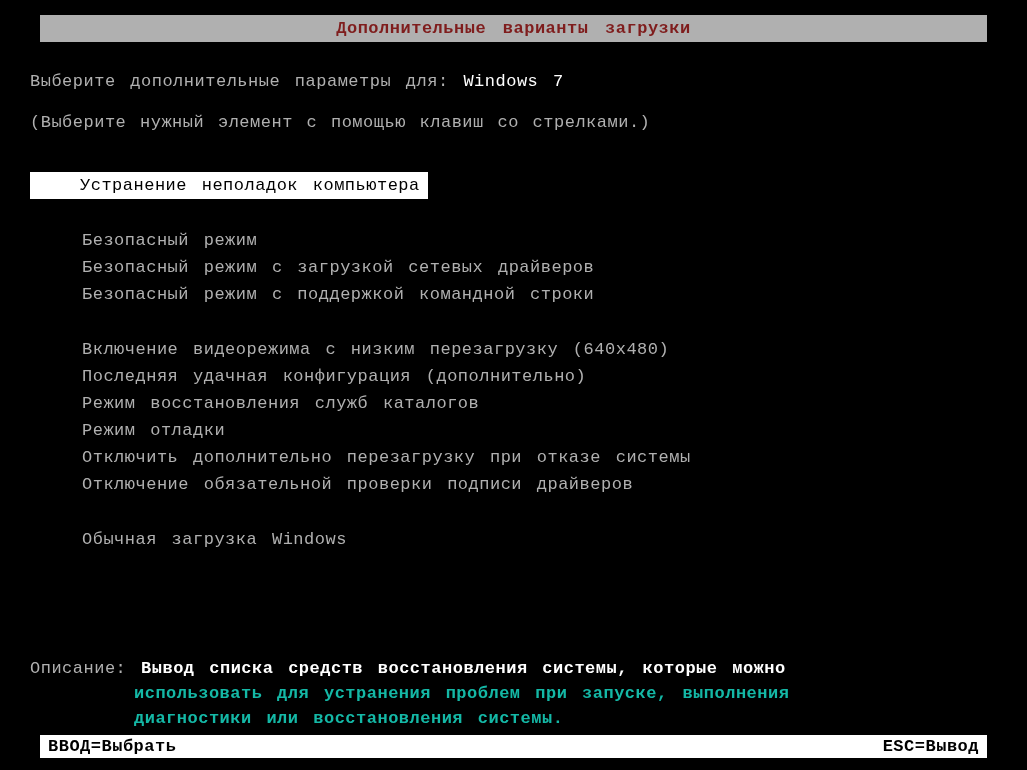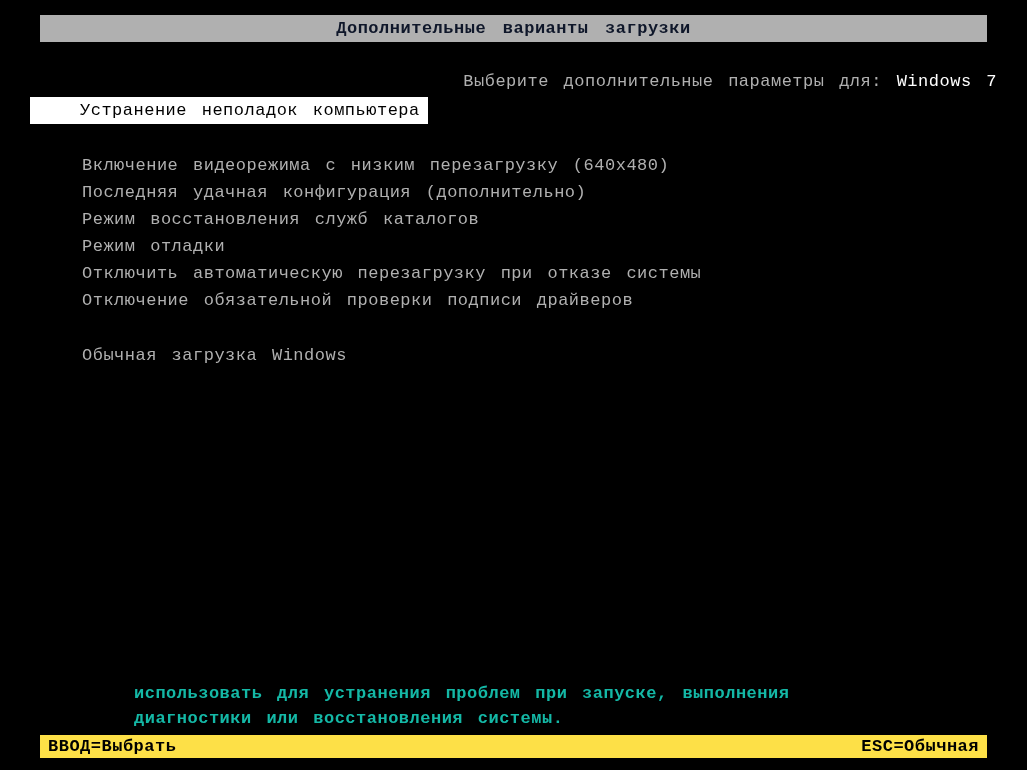--- a/index.html
+++ b/index.html
@@ -13,34 +13,33 @@
       font-size: 17px;
       color: #b0b0b0;
       width: 1027px;
       height: 770px;
       overflow: hidden;
       position: relative;
       letter-spacing: 0.5px;
     }
     .header-bar {
       background: #b0b0b0;
-      color: #0f172a;
+      color: #7f1d1d;
       text-align: center;
       padding: 4px 0;
       margin: 15px 40px 0 40px;
       font-weight: bold;
       word-spacing: 6px;
     }
     .content {
       padding: 30px 30px 0 30px;
     }
     .prompt-line {
-      margin-bottom: 6px;
+      margin-bottom: 22px;
       word-spacing: 4px;
-      text-align: right;
     }
     .prompt-line .os-name {
       color: #fff;
     }
     .instruction-line {
       margin-bottom: 40px;
       word-spacing: 3px;
     }
     .menu {
       padding-left: 0;
@@ -82,60 +81,70 @@
       font-weight: bold;
       padding-left: 104px;
       margin-top: 6px;
       word-spacing: 4px;
     }
     .footer-bar {
       position: absolute;
       bottom: 12px;
       left: 40px;
       right: 40px;
-      background: #fde047;
+      background: #ffffff;
       color: #000;
       padding: 2px 8px;
       display: flex;
       justify-content: space-between;
       font-weight: bold;
     }
   </style>
 </head>
 <body>
 
 <div class="header-bar">
   <span>Дополнительные варианты загрузки</span>
 </div>
 
 <div class="content">
   <div class="prompt-line">
     <span>Выберите дополнительные параметры для:</span>
     <span class="os-name">Windows 7</span>
   </div>
+  <div class="instruction-line">(Выберите нужный элемент с помощью клавиш со стрелками.)</div>
 
   <div class="menu">
     <div class="menu-group">
       <div class="menu-item selected">Устранение неполадок компьютера</div>
     </div>
     <div class="menu-group">
+      <div class="menu-item">Безопасный режим</div>
+      <div class="menu-item">Безопасный режим с загрузкой сетевых драйверов</div>
+      <div class="menu-item">Безопасный режим с поддержкой командной строки</div>
+    </div>
+    <div class="menu-group">
       <div class="menu-item">Включение видеорежима с низким перезагрузку (640x480)</div>
       <div class="menu-item">Последняя удачная конфигурация (дополнительно)</div>
       <div class="menu-item">Режим восстановления служб каталогов</div>
       <div class="menu-item">Режим отладки</div>
-      <div class="menu-item">Отключить автоматическую перезагрузку при отказе системы</div>
+      <div class="menu-item">Отключить дополнительно перезагрузку при отказе системы</div>
       <div class="menu-item">Отключение обязательной проверки подписи драйверов</div>
     </div>
     <div class="menu-group">
       <div class="menu-item">Обычная загрузка Windows</div>
     </div>
   </div>
 </div>
 
 <div class="description-section">
+  <div>
+    <span class="description-label">Описание:</span>
+    <span class="description-text">Вывод списка средств восстановления системы, которые можно</span>
+  </div>
   <div class="description-continuation">использовать для устранения проблем при запуске, выполнения</div>
   <div class="description-continuation">диагностики или восстановления системы.</div>
 </div>
 
 <div class="footer-bar">
   <span>ВВОД=Выбрать</span>
-  <span>ESC=Обычная</span>
+  <span>ESC=Вывод</span>
 </div>
 
 </body></html>

